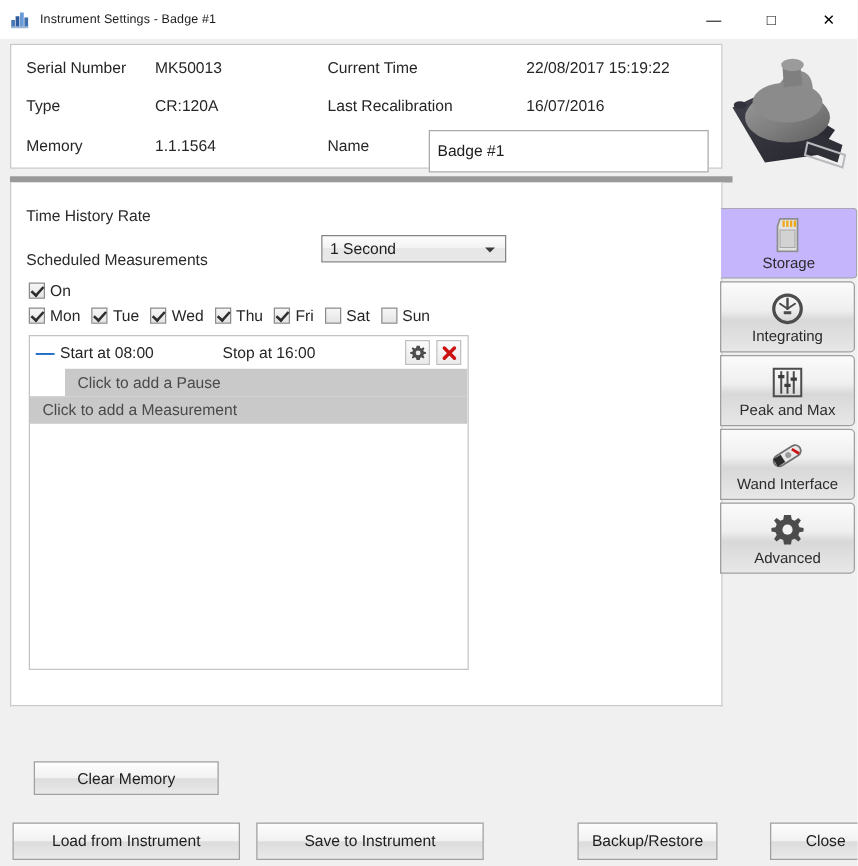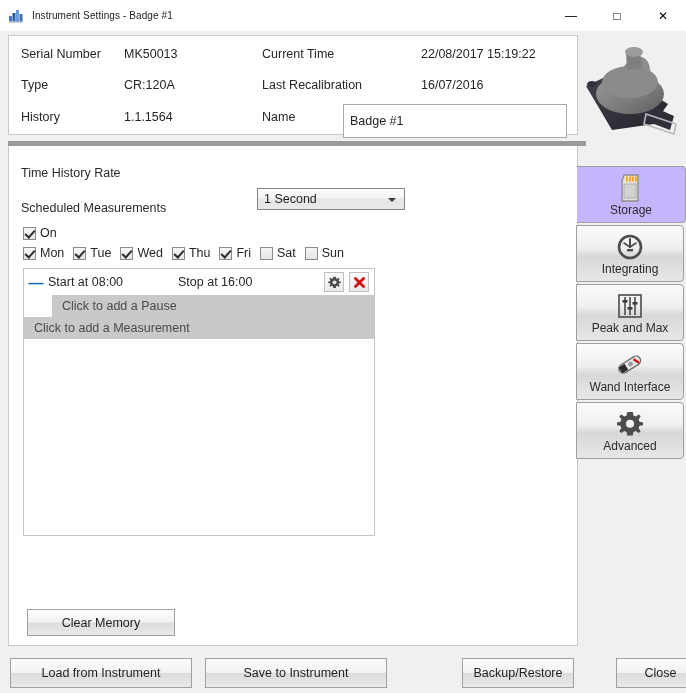--- a/index.html
+++ b/index.html
@@ -113,21 +113,21 @@
     height: 5px;
     background: #9a9a9a;
   }
 
   
   .tab-panel {
     position: absolute;
     left: 8px;
     top: 146px;
     width: 570px;
-    height: 500px;
+    height: 419px;
     background: #ffffff;
     border: 1px solid #c8c8c8;
     border-top: none;
     box-sizing: border-box;
     padding-left: 28px;
   }
 
   
   .thr-label {
     position: absolute;
@@ -171,21 +171,21 @@
   
   .cb-row {
     position: absolute;
     display: flex;
     align-items: center;
   }
   .cb-on { left: 14px; top: 80px; }
   .cb-days { left: 14px; top: 100px; }
   .cb-item {
     display: flex;
-    align-items: center;
+    align-items: flex-start;
     margin-right: 9px;
   }
   .cb-box {
     width: 13px;
     height: 13px;
     box-sizing: border-box;
     border: 1px solid #8b8b8b;
     background: linear-gradient(to bottom, #f6f6f6, #e4e4e4);
     position: relative;
     margin-right: 4px;
@@ -381,21 +381,21 @@
   <div class="info-row lbl-col1 r1">Serial Number</div>
   <div class="info-row val-col1 r1">MK50013</div>
   <div class="info-row lbl-col2 r1">Current Time</div>
   <div class="info-row val-col2 r1">22/08/2017 15:19:22</div>
 
   <div class="info-row lbl-col1 r2">Type</div>
   <div class="info-row val-col1 r2">CR:120A</div>
   <div class="info-row lbl-col2 r2">Last Recalibration</div>
   <div class="info-row val-col2 r2">16/07/2016</div>
 
-  <div class="info-row lbl-col1 r3">History</div>
+  <div class="info-row lbl-col1 r3">Memory</div>
   <div class="info-row val-col1 r3">1.1.1564</div>
   <div class="info-row lbl-col2 r3">Name</div>
   <input class="name-input" type="text" value="Badge #1" style="">
 </div>
 
 <div class="separator"></div>
 
 <div class="tab-panel">
 
   <div class="thr-label">Time History Rate</div>

